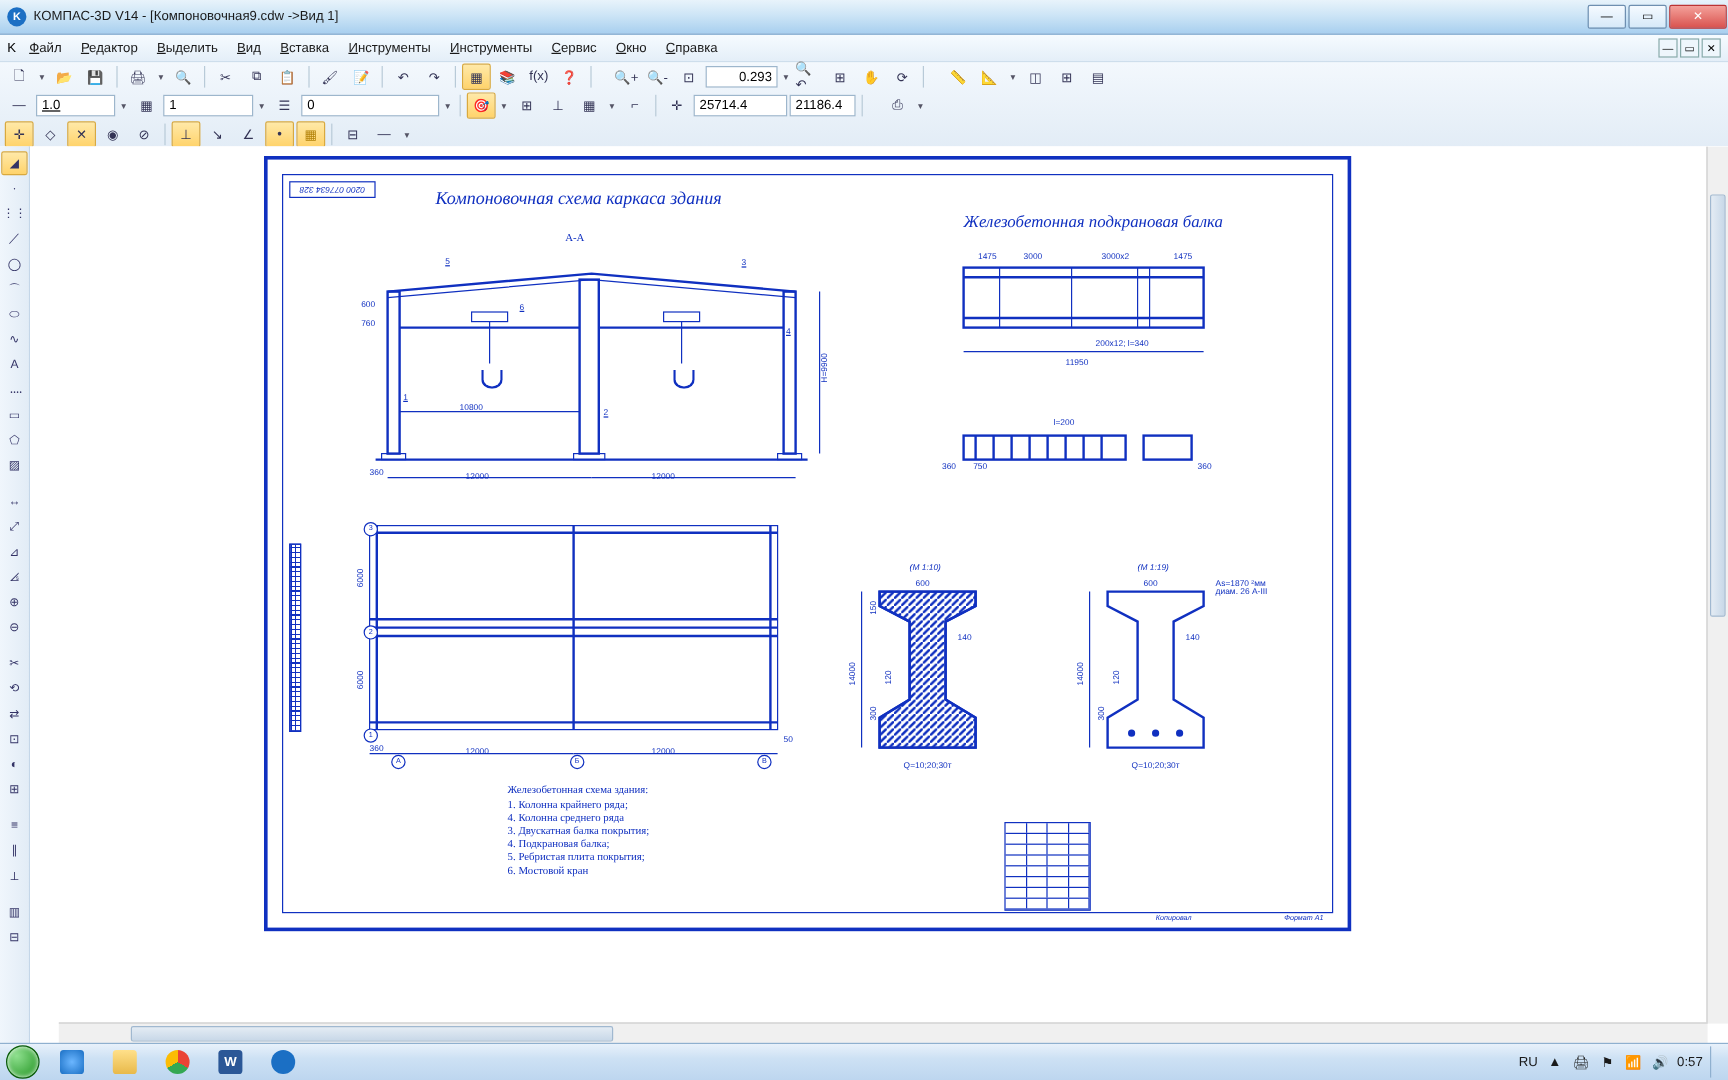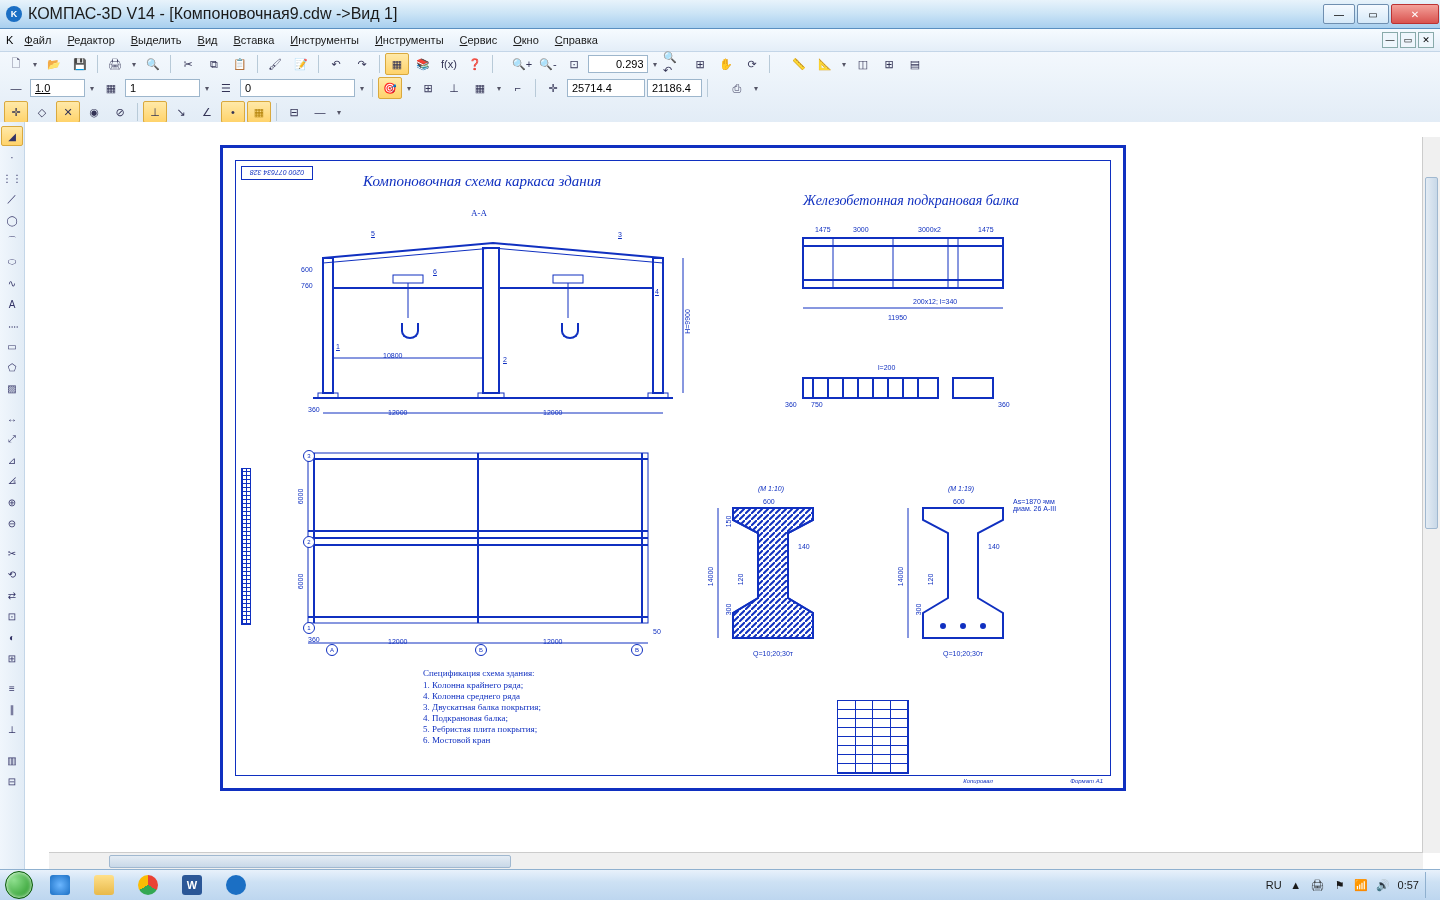--- a/index.html
+++ b/index.html
@@ -1,38 +1,38 @@
 <!DOCTYPE html>
 <html><head>
 <meta charset="utf-8">
 <style>
 html,body{margin:0;padding:0;font-family:Tahoma,Segoe UI,sans-serif;font-size:11px;background:#fff;overflow:hidden;width:1440px;height:900px;}
 .titlebar{height:28px;background:linear-gradient(#e8f3fb,#cde5f6 45%,#a8cfef);display:flex;align-items:center;border-bottom:1px solid #5a8fc0;}
 .titlebar .ticon{width:16px;height:16px;background:#1b6fc4;border-radius:50%;margin:0 6px;display:flex;align-items:center;justify-content:center;color:#fff;font-size:9px;font-weight:bold;}
-.titlebar .ttxt{color:#1a1a1a;font-size:16px;}
+.titlebar .ttxt{color:#1a1a1a;font-size:11px;}
 .winbtns{margin-left:auto;display:flex;}
 .winbtns .wb{width:30px;height:18px;margin:0 1px;border:1px solid #6f8fb0;border-radius:2px;display:flex;align-items:center;justify-content:center;font-size:10px;background:linear-gradient(#f5faff,#d6e9f8);}
 .winbtns .close{background:linear-gradient(#f4a19a,#d9534f);color:#fff;border-color:#b33;width:46px;}
 .menubar{height:22px;background:linear-gradient(#f6fbff,#e4eef8);border-bottom:1px solid #c4d6e8;display:flex;align-items:center;padding:0 6px;gap:2px;}
 .menubar .mitem{padding:2px 7px;color:#1a1a1a;border-radius:2px;}
 .menubar .mitem:first-letter{text-decoration:underline;}
 .menubar .mdi{margin-left:auto;display:flex;gap:2px;}
 .menubar .mdi span{width:14px;height:14px;border:1px solid #8aa;display:flex;align-items:center;justify-content:center;font-size:9px;background:#eef6fc;}
 .toolstrip{background:linear-gradient(#f3f8fd,#e2ecf6);border-bottom:1px solid #c4d6e8;}
 .trow{height:24px;display:flex;align-items:center;padding:0 4px;gap:2px;}
 .tbtn{width:22px;height:20px;border:1px solid transparent;border-radius:2px;display:flex;align-items:center;justify-content:center;font-size:11px;color:#335;}
 .tbtn.active{background:linear-gradient(#ffe9a8,#ffd36b);border-color:#d9a93e;}
 .tsep{width:1px;height:18px;background:#b8cad8;margin:0 3px;}
 .drop{width:10px;text-align:center;color:#556;font-size:8px;}
 .tinput{height:18px;border:1px solid #9db6cc;background:#fff;font-size:11px;padding:0 4px;box-sizing:border-box;}
 .workspace{position:absolute;top:122px;left:0;right:0;bottom:30px;background:#fff;display:flex;}
 .ltoolbar{width:24px;background:linear-gradient(90deg,#f0f6fc,#e2ecf6);border-right:1px solid #c4d6e8;display:flex;flex-direction:column;align-items:center;padding-top:4px;gap:1px;}
 .ltoolbar .lt{width:20px;height:18px;display:flex;align-items:center;justify-content:center;font-size:10px;color:#336;border:1px solid transparent;border-radius:2px;}
 .ltoolbar .lt.active{background:linear-gradient(#ffe9a8,#ffd36b);border-color:#d9a93e;}
-.canvas{flex:1;position:relative;overflow:hidden;background:#fff;margin-top:15px;}
+.canvas{flex:1;position:relative;overflow:hidden;background:#fff;}
 .sheet{position:absolute;left:195px;top:8px;width:900px;height:640px;border:3px solid #1030c0;background:#fff;}
 .sheet .iframe{position:absolute;left:12px;top:12px;right:12px;bottom:12px;border:1px solid #1030c0;}
 .dtitle{position:absolute;font-style:italic;color:#1030c0;font-family:'Times New Roman',serif;}
 .dnote{position:absolute;color:#1030c0;font-family:'Times New Roman',serif;font-size:9px;}
 .dim{position:absolute;color:#1030c0;font-size:7px;font-family:Arial;}
 svg.draw{position:absolute;left:0;top:0;}
 svg.draw *{stroke:#1030c0;fill:none;stroke-width:2;}
 svg.draw .thin{stroke-width:1;}
 svg.draw .hatch{fill:url(#htch);}
 svg.draw .fill{fill:#1030c0;}
@@ -131,21 +131,21 @@
     <div style="width:10px"></div>
     <div class="tbtn">📏</div>
     <div class="tbtn">📐</div>
       <div class="drop">▾</div>
     <div class="tbtn">◫</div>
     <div class="tbtn">⊞</div>
     <div class="tbtn">▤</div>
   </div>
   <div class="trow">
     <div class="tbtn">—</div>
-    <input class="tinput" style="width: 55px; text-decoration: underline;" value="1.0">
+    <input class="tinput" style="width: 66px; text-decoration: underline;" value="1.0">
       <div class="drop">▾</div>
     <div class="tbtn">▦</div>
     <input class="tinput" style="width: 75px;" value="1">
       <div class="drop">▾</div>
     <div class="tbtn">☰</div>
     <input class="tinput" style="width: 115px;" value="0">
       <div class="drop">▾</div>
     <div class="tsep"></div>
     <div class="tbtn active">🎯</div>
       <div class="drop">▾</div>
@@ -374,21 +374,21 @@
       <div class="dim" style="left:790px;top:350px;white-space:pre">As=1870 ²мм
 диам. 26 А-III</div>
 
       <div class="dim" style="left:113px;top:195px;text-decoration:underline">1</div>
       <div class="dim" style="left:280px;top:208px;text-decoration:underline">2</div>
       <div class="dim" style="left:395px;top:83px;text-decoration:underline">3</div>
       <div class="dim" style="left:432px;top:140px;text-decoration:underline">4</div>
       <div class="dim" style="left:148px;top:82px;text-decoration:underline">5</div>
       <div class="dim" style="left:210px;top:120px;text-decoration:underline">6</div>
 
-      <div class="dnote" style="left:200px;top:520px">Спецификация схема здания:</div>
+      <div class="dnote" style="left:200px;top:520px">Железобетонная схема здания:</div>
       <div class="dnote" style="left:200px;top:532px">1. Колонна крайнего ряда;</div>
       <div class="dnote" style="left:200px;top:543px">4. Колонна среднего ряда</div>
       <div class="dnote" style="left:200px;top:554px">3. Двускатная балка покрытия;</div>
       <div class="dnote" style="left:200px;top:565px">4. Подкрановая балка;</div>
       <div class="dnote" style="left:200px;top:576px">5. Ребристая плита покрытия;</div>
       <div class="dnote" style="left:200px;top:587px">6. Мостовой кран</div>
 
       <div class="stampgrid">
         <div class="sg">
             <span></span>

